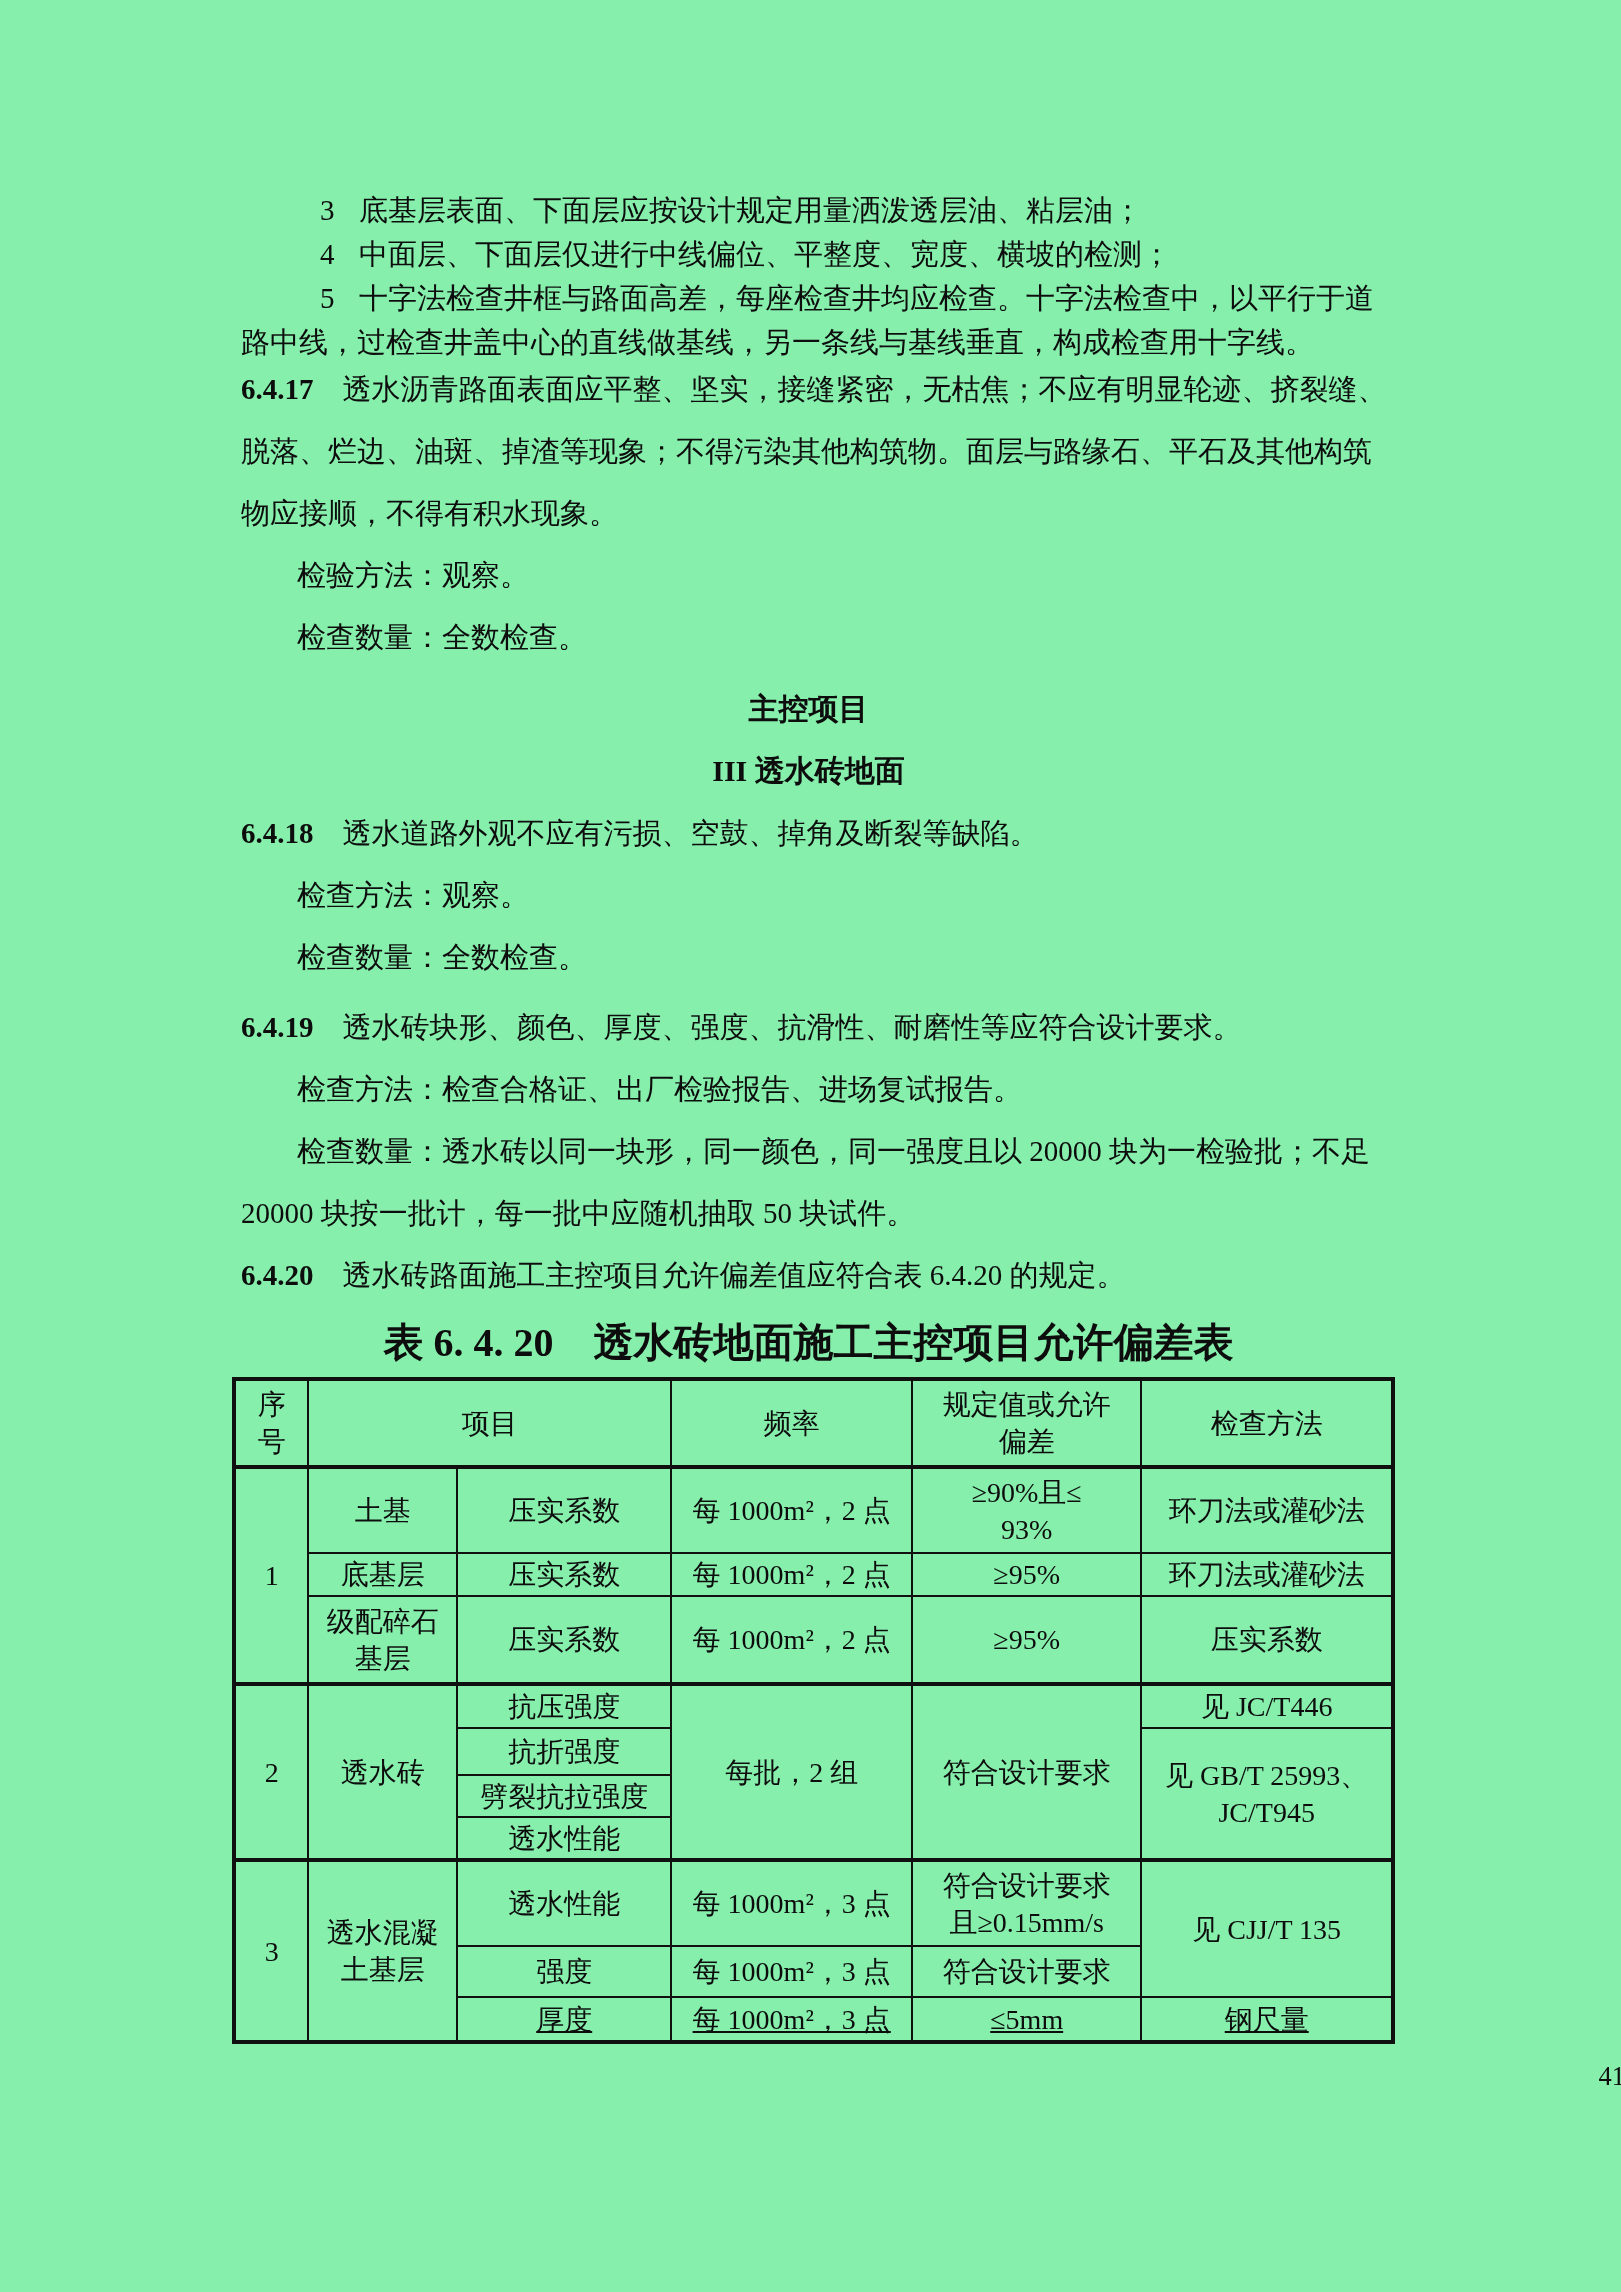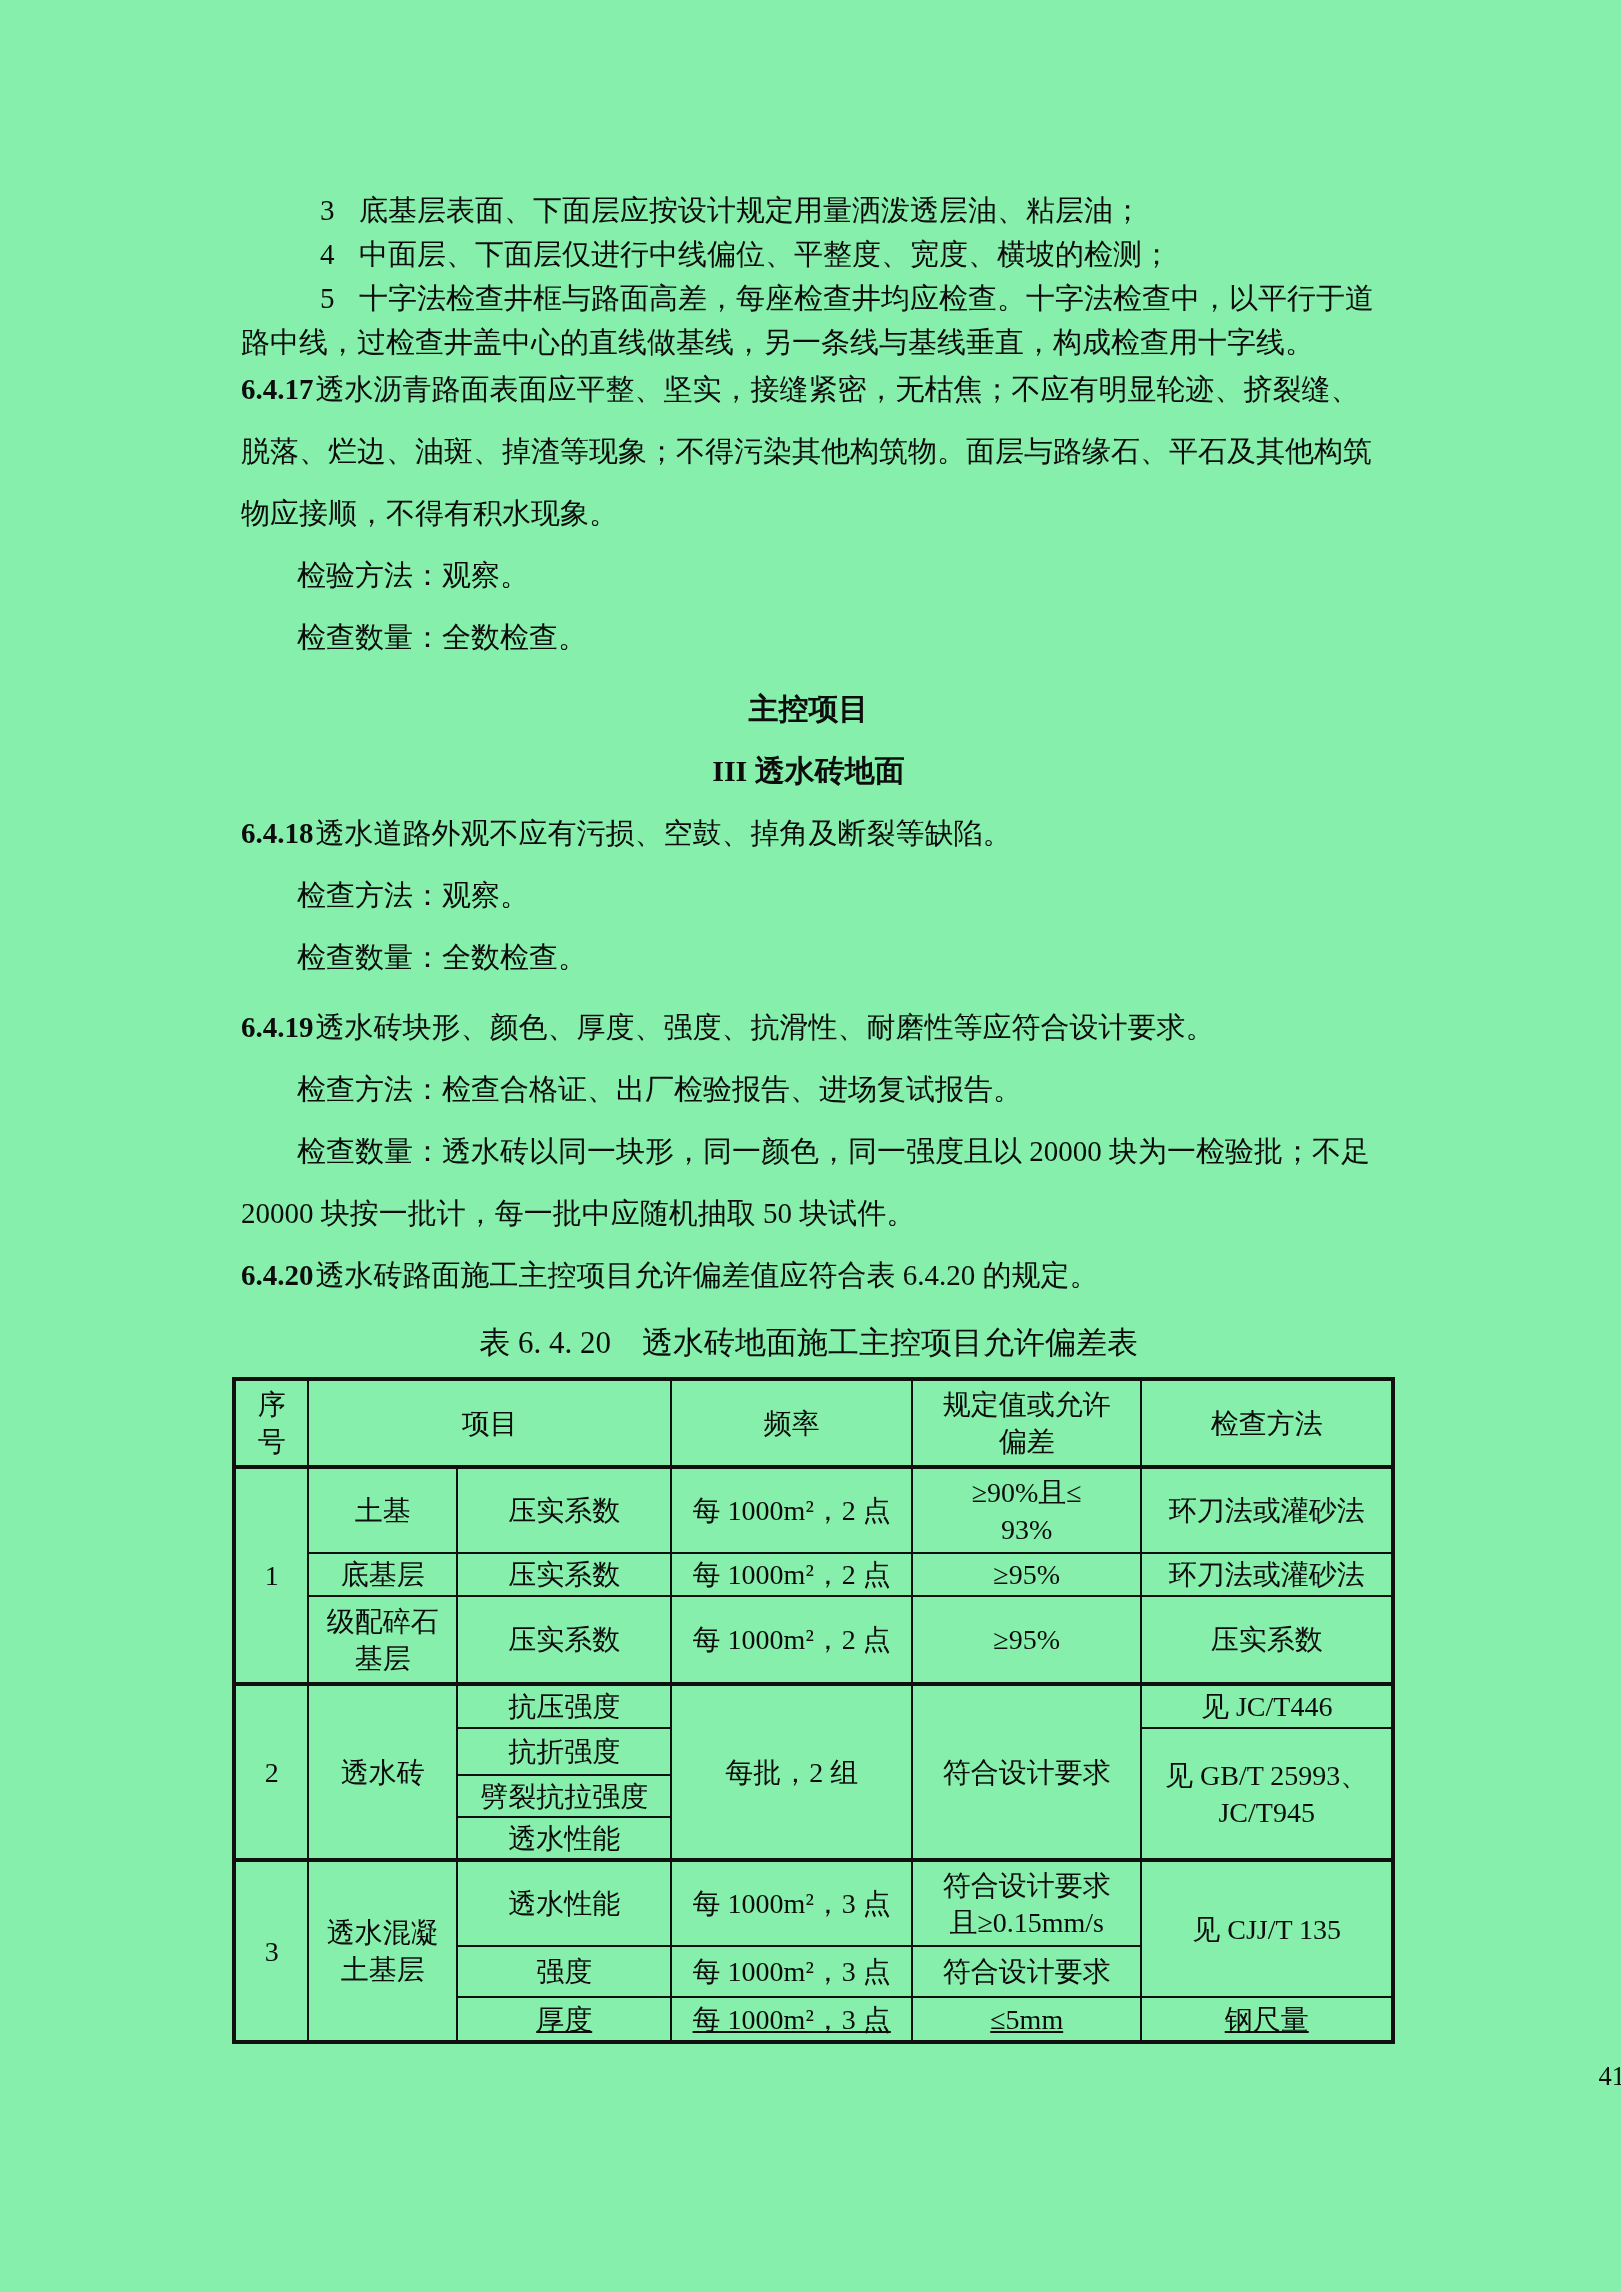--- a/index.html
+++ b/index.html
@@ -25,28 +25,28 @@
   .center-box { width: 1135px; text-align: center; }
 
   
   .list-block { line-height: 44px; font-size: 29px; }
   .li { margin: 0; text-indent: 79px; white-space: pre-line; }
   .li-num { margin-right: 24.5px; }
 
   
   .block63 { line-height: 62px; font-size: 29px; }
   .para { margin: 0; white-space: pre-line; }
-  .para b { margin-right: 2px; font-family: "Liberation Serif", "DejaVu Serif", serif; }
+  .para b { margin-right: 29px; font-family: "Liberation Serif", "DejaVu Serif", serif; }
   .indent { text-indent: 56px; }
 
   .heading { font-weight: bold; font-size: 30px; line-height: 62px; margin: 0; }
 
   .table-title {
-    font-weight: normal;
-    font-size: 31px;
+    font-weight: bold;
+    font-size: 40px;
     line-height: 62px;
     margin: 5.9px 0 0 0;
   }
 
   table.spec {
     border-collapse: collapse;
     table-layout: fixed;
     width: 1160px;
     margin-left: -8.8px;
     margin-top: 3.9px;

